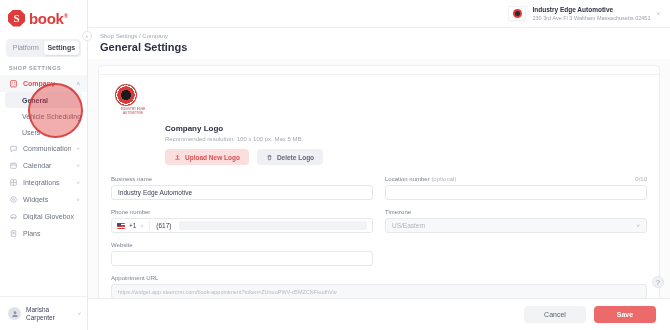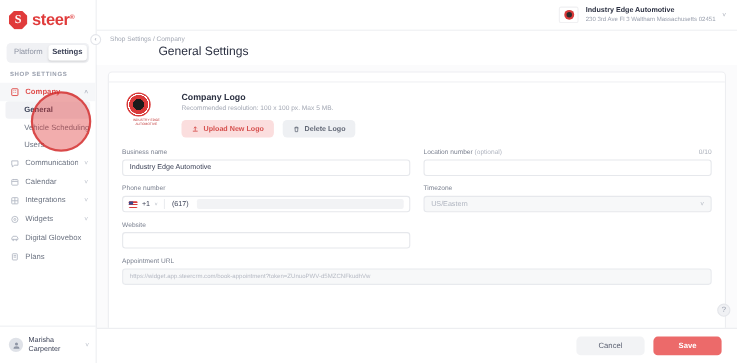--- a/index.html
+++ b/index.html
@@ -110,41 +110,41 @@
   }
   .acct-logo .inner{width:9px;height:9px;border-radius:50%;background:#d93a3a;position:relative;}
   .acct-logo .inner::after{content:"";position:absolute;inset:2px;border-radius:50%;background:#2b2b2b;}
   .acct-text{display:flex;flex-direction:column;gap:1px;}
   .acct-name{font-size:6.5px;font-weight:bold;color:#2c3142;line-height:8px;}
   .acct-addr{font-size:5.5px;color:#9aa0ae;line-height:7px;}
   .acct-caret{font-size:6px;color:#a8adb8;}
 
   .page-head { padding:5px 0 6px 12px; background:#fff; }
   .crumb { font-size:6px; color:#a3a8b4; margin-bottom:2px; }
-  .page-title { font-size:11px; font-weight:normal; color:#2c3142;margin-left:44px; }
+  .page-title { font-size:11px; font-weight:bold; color:#2c3142; }
 
   .content { flex:1; padding:6px 10px 0 10px; overflow:hidden; }
   .card {
     background:#fff; border:1px solid #edeef1; border-radius:4px;
     height:100%; padding:8px 10px 0 10px; position:relative;
   }
   .card-title{ font-size:8.5px; font-weight:bold; color:#2c3142; margin-bottom:8px; }
   .divider{ height:1px; background:#f0f1f4; margin:0 -10px 9px -10px; }
 
   .logo-block{ display:flex; gap:14px; align-items:flex-start; padding-left:6px;}
   .logo-thumb{
     width:36px;height:30px;flex:0 0 36px; display:flex;align-items:center;justify-content:center;
   }
   .logo-thumb .ring{
     width:22px;height:22px;border-radius:50%;
     background:radial-gradient(circle at 50% 50%, #1b1b1b 0 32%, #d93a3a 33% 55%, #ffffff 56% 62%, #d93a3a 63% 78%, #ffffff 79% 100%);
     position:relative;
   }
   .logo-caption{font-size:3px;color:#c23b3b;text-align:center;margin-top:1px;}
-  .logo-info{flex:1;}
+  .logo-info{flex:1;margin-top:40px;}
   .logo-h{font-size:8px;font-weight:bold;color:#2c3142;margin-bottom:3px;}
   .logo-sub{font-size:6px;color:#a3a8b4;margin-bottom:7px;}
   .logo-btns{display:flex;gap:8px;}
   .btn{
     height:16px;border-radius:4px;font-size:6.5px;display:inline-flex;
     align-items:center;justify-content:center;gap:4px;padding:0 9px;cursor:pointer;border:none;
   }
   .btn-upload{ background:#fbdede; color:#d6504e; font-weight:bold;}
   .btn-delete{ background:#eef0f3; color:#626876; font-weight:bold;}
   .btn svg{width:7px;height:7px;}
@@ -206,21 +206,21 @@
 
 <div id="app">
 
   <div id="sidebar">
 
     <div class="brand">
       <div class="brand-mark">
         <span>S</span>
       </div>
       <div class="brand-word">
-        <span>steer</span><sup>®</sup>
+        <span>book</span><sup>®</sup>
       </div>
     </div>
 
     <div class="tabs">
       <div class="tab">Platform</div>
       <div class="tab active">Settings</div>
     </div>
 
     <div class="section-label">SHOP SETTINGS</div>
 

